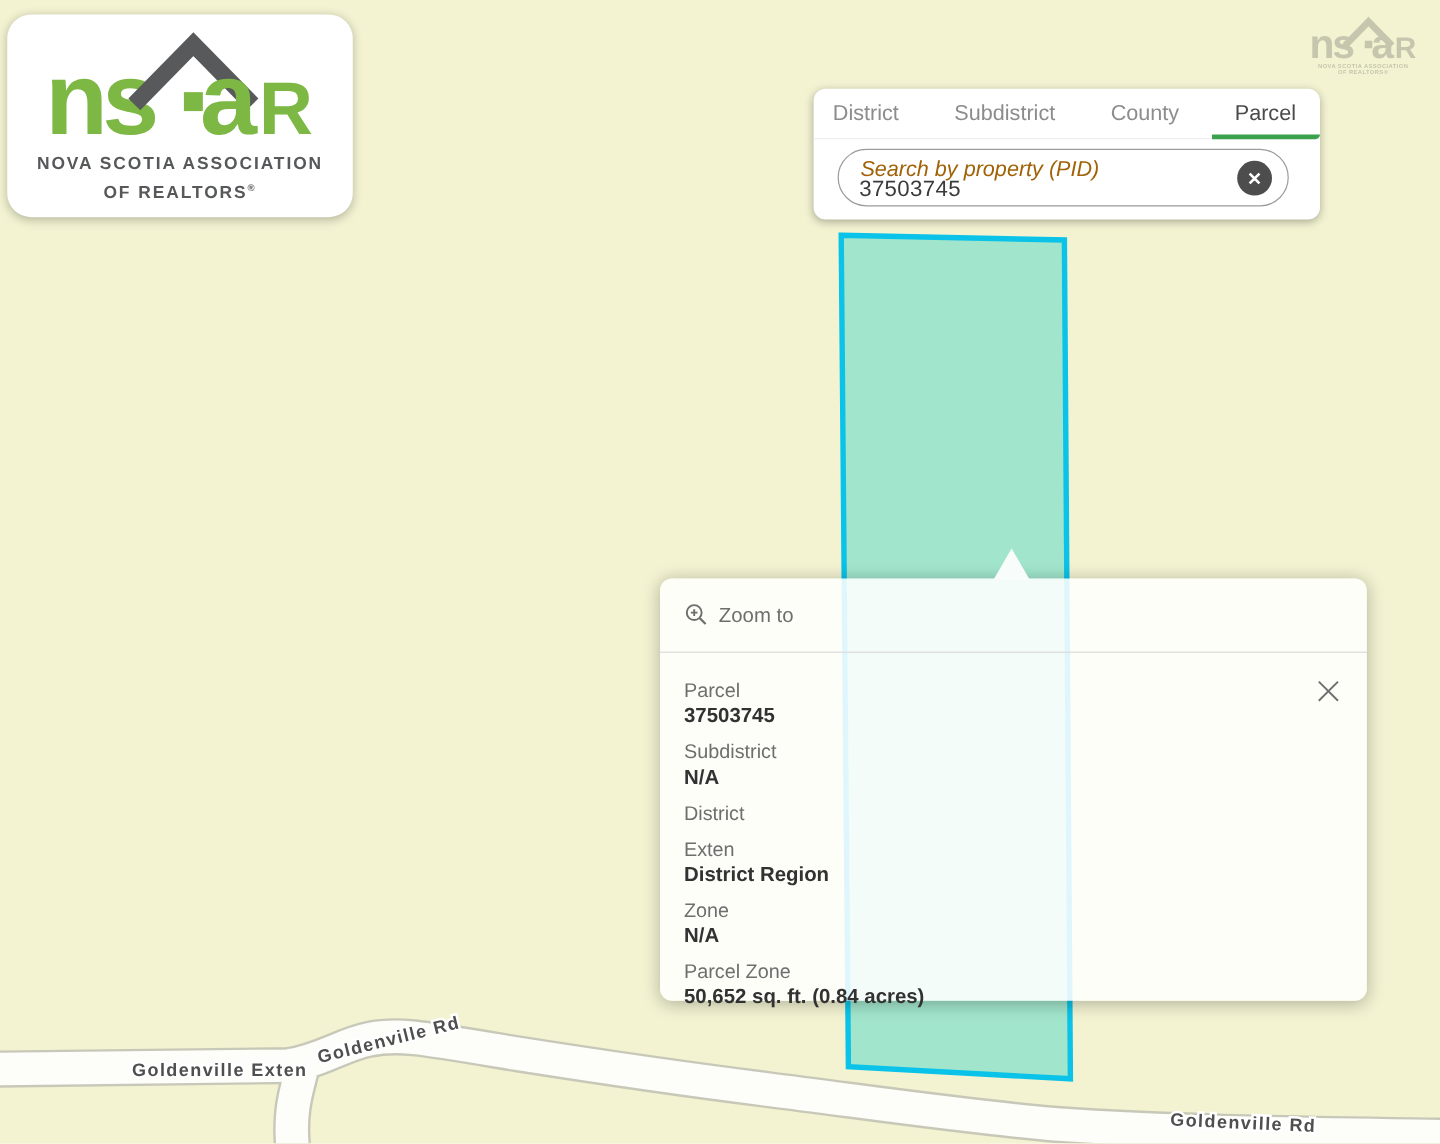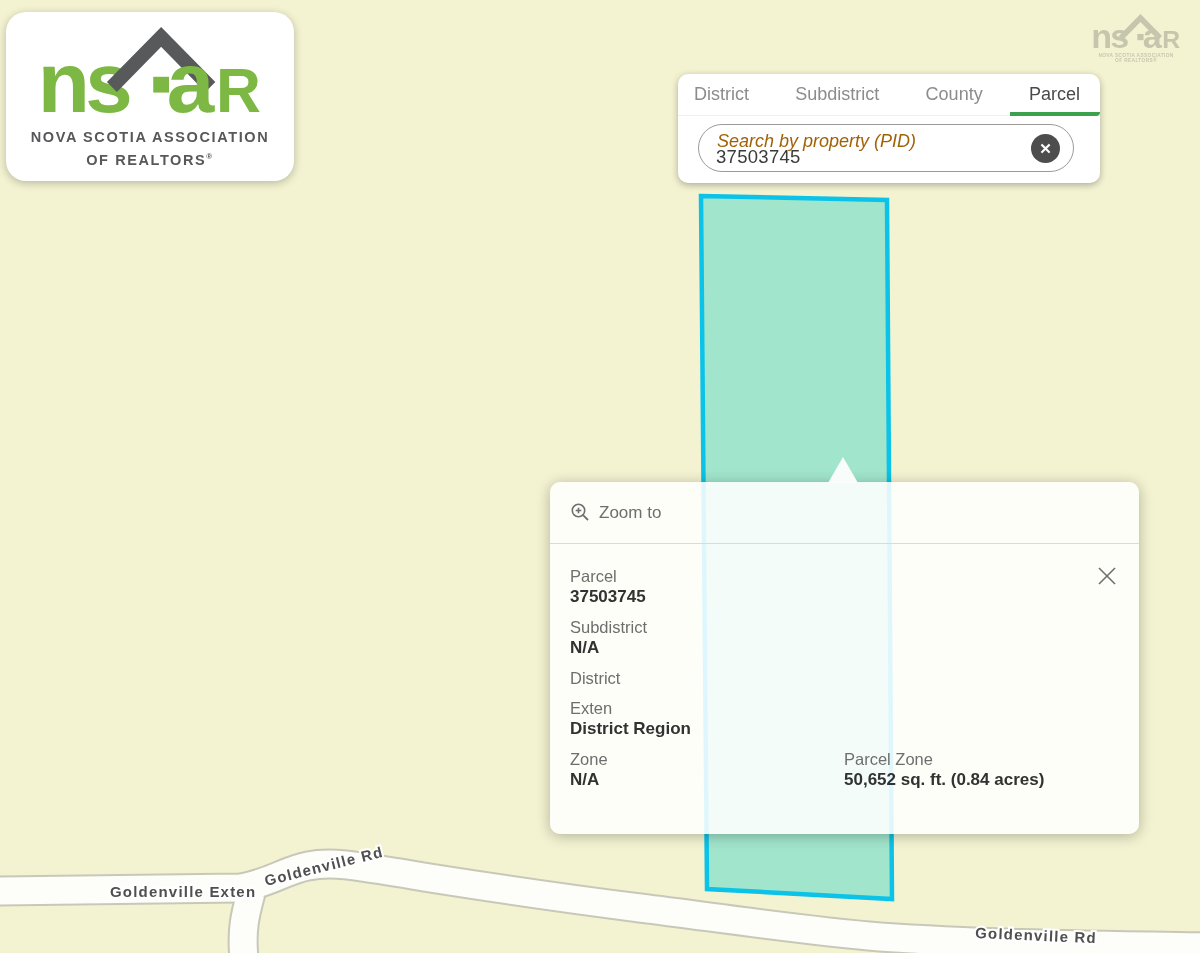--- a/index.html
+++ b/index.html
@@ -54,21 +54,21 @@
                 border-bottom:26px solid rgba(252,254,253,0.96); }
   .popup-header { position:relative; height:62px; display:flex; align-items:center; gap:9px;
                   padding-left:21px; border-bottom:1px solid #dadada; }
   .zoom-to-label { font-size:17px; color:#6e6e6e; }
   .popup-body { position:relative; padding:23px 20px 0 20px; }
   .popup-close { position:absolute; top:20px; right:20px; width:24px; height:24px; cursor:pointer;
                  display:flex; align-items:center; justify-content:center; }
   .field { margin-bottom:11px; }
   .field .lbl { font-size:16.5px; color:#6e6e6e; line-height:19px; }
   .field .val { font-size:17px; font-weight:bold; color:#323232; line-height:21px; }
-  .field-row { display:flex; }
+  .field-row { display:flex;flex-direction:column; }
   .field-row .col-left { width:274px; }
 </style>
 </head>
 <body>
 
 <div id="stage">
 
   <svg id="map-svg" width="1200" height="953" viewBox="0 0 1200 953">
     <rect x="0" y="0" width="1200" height="953" fill="#f3f3d2"></rect>
 

